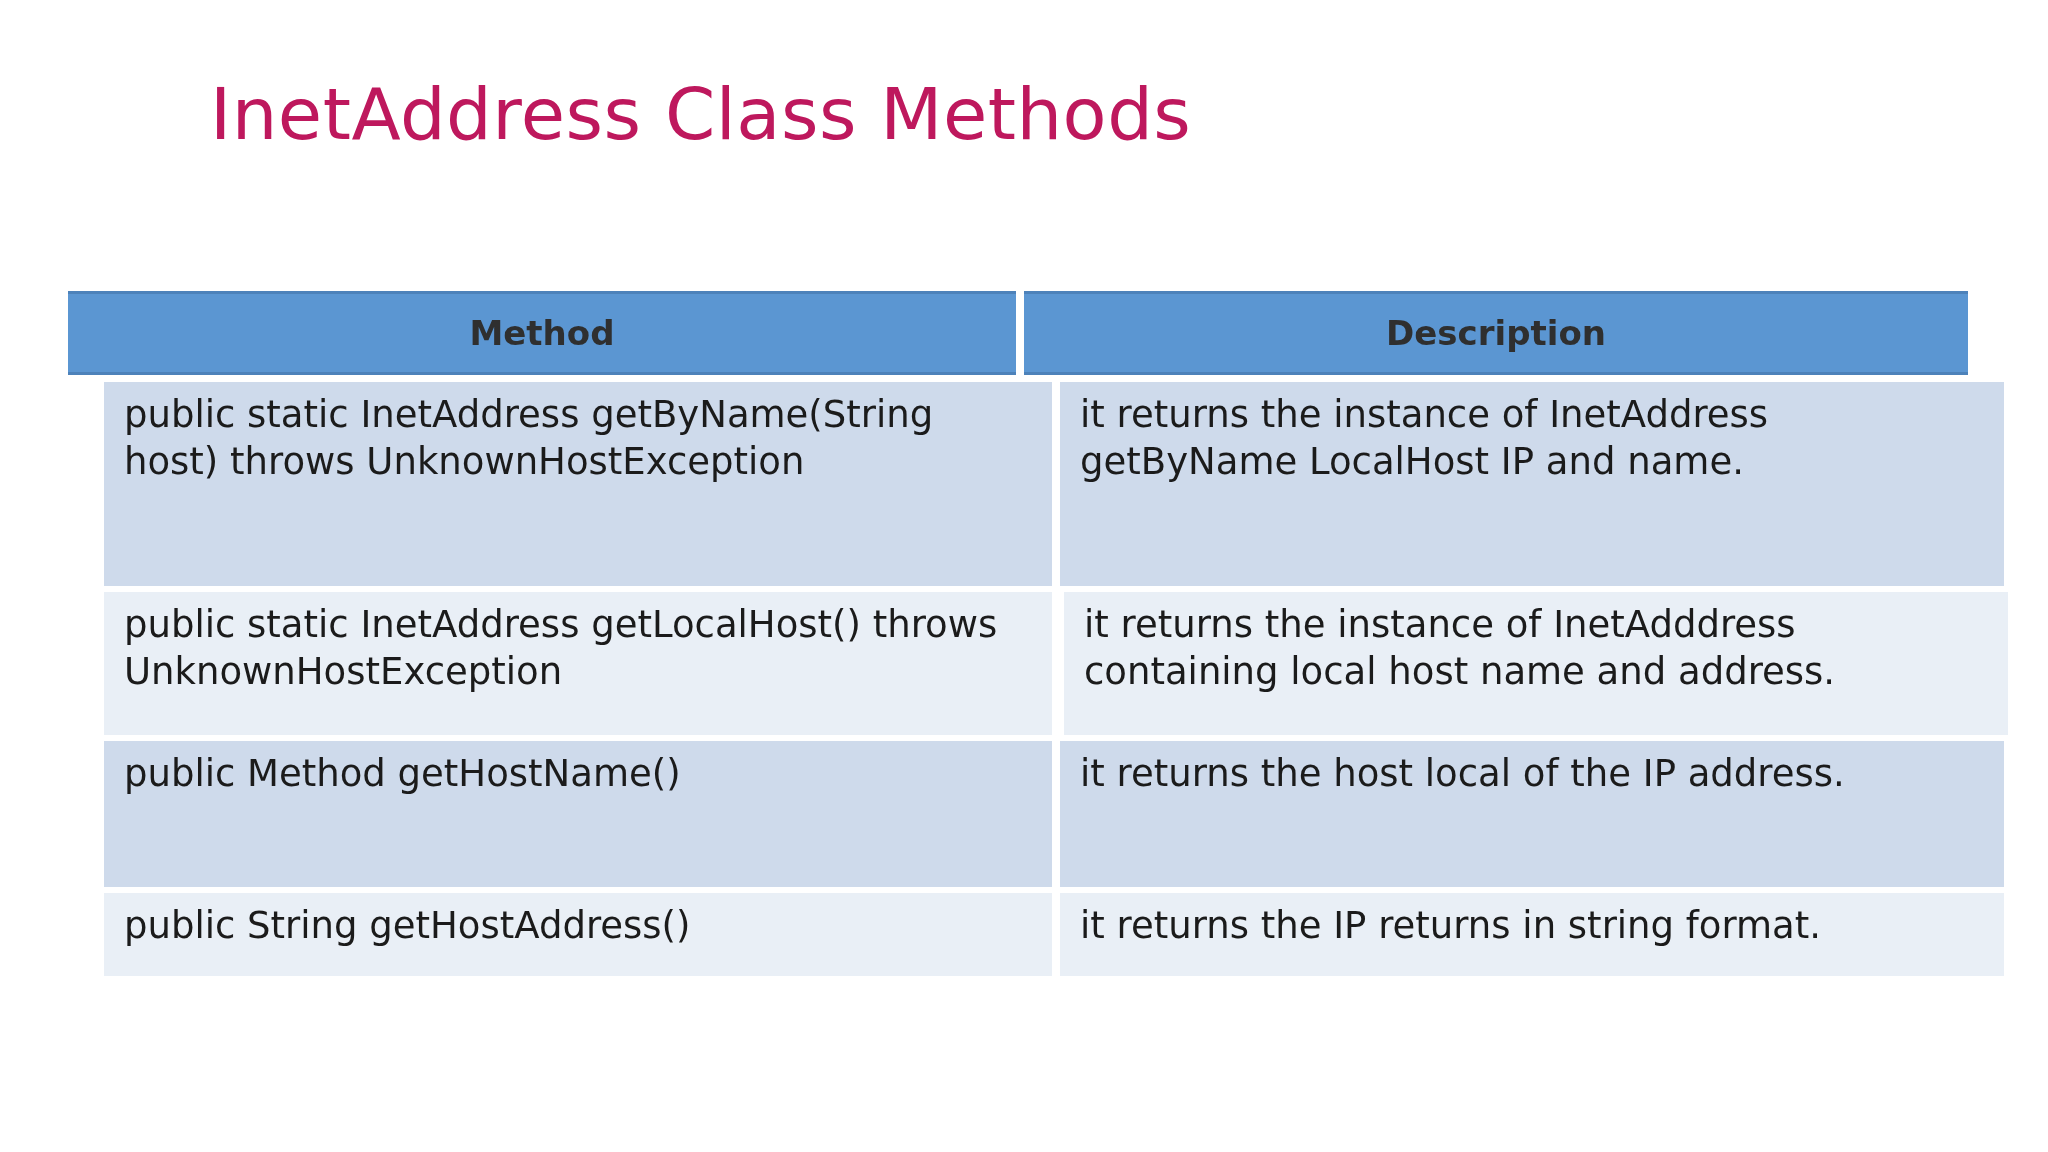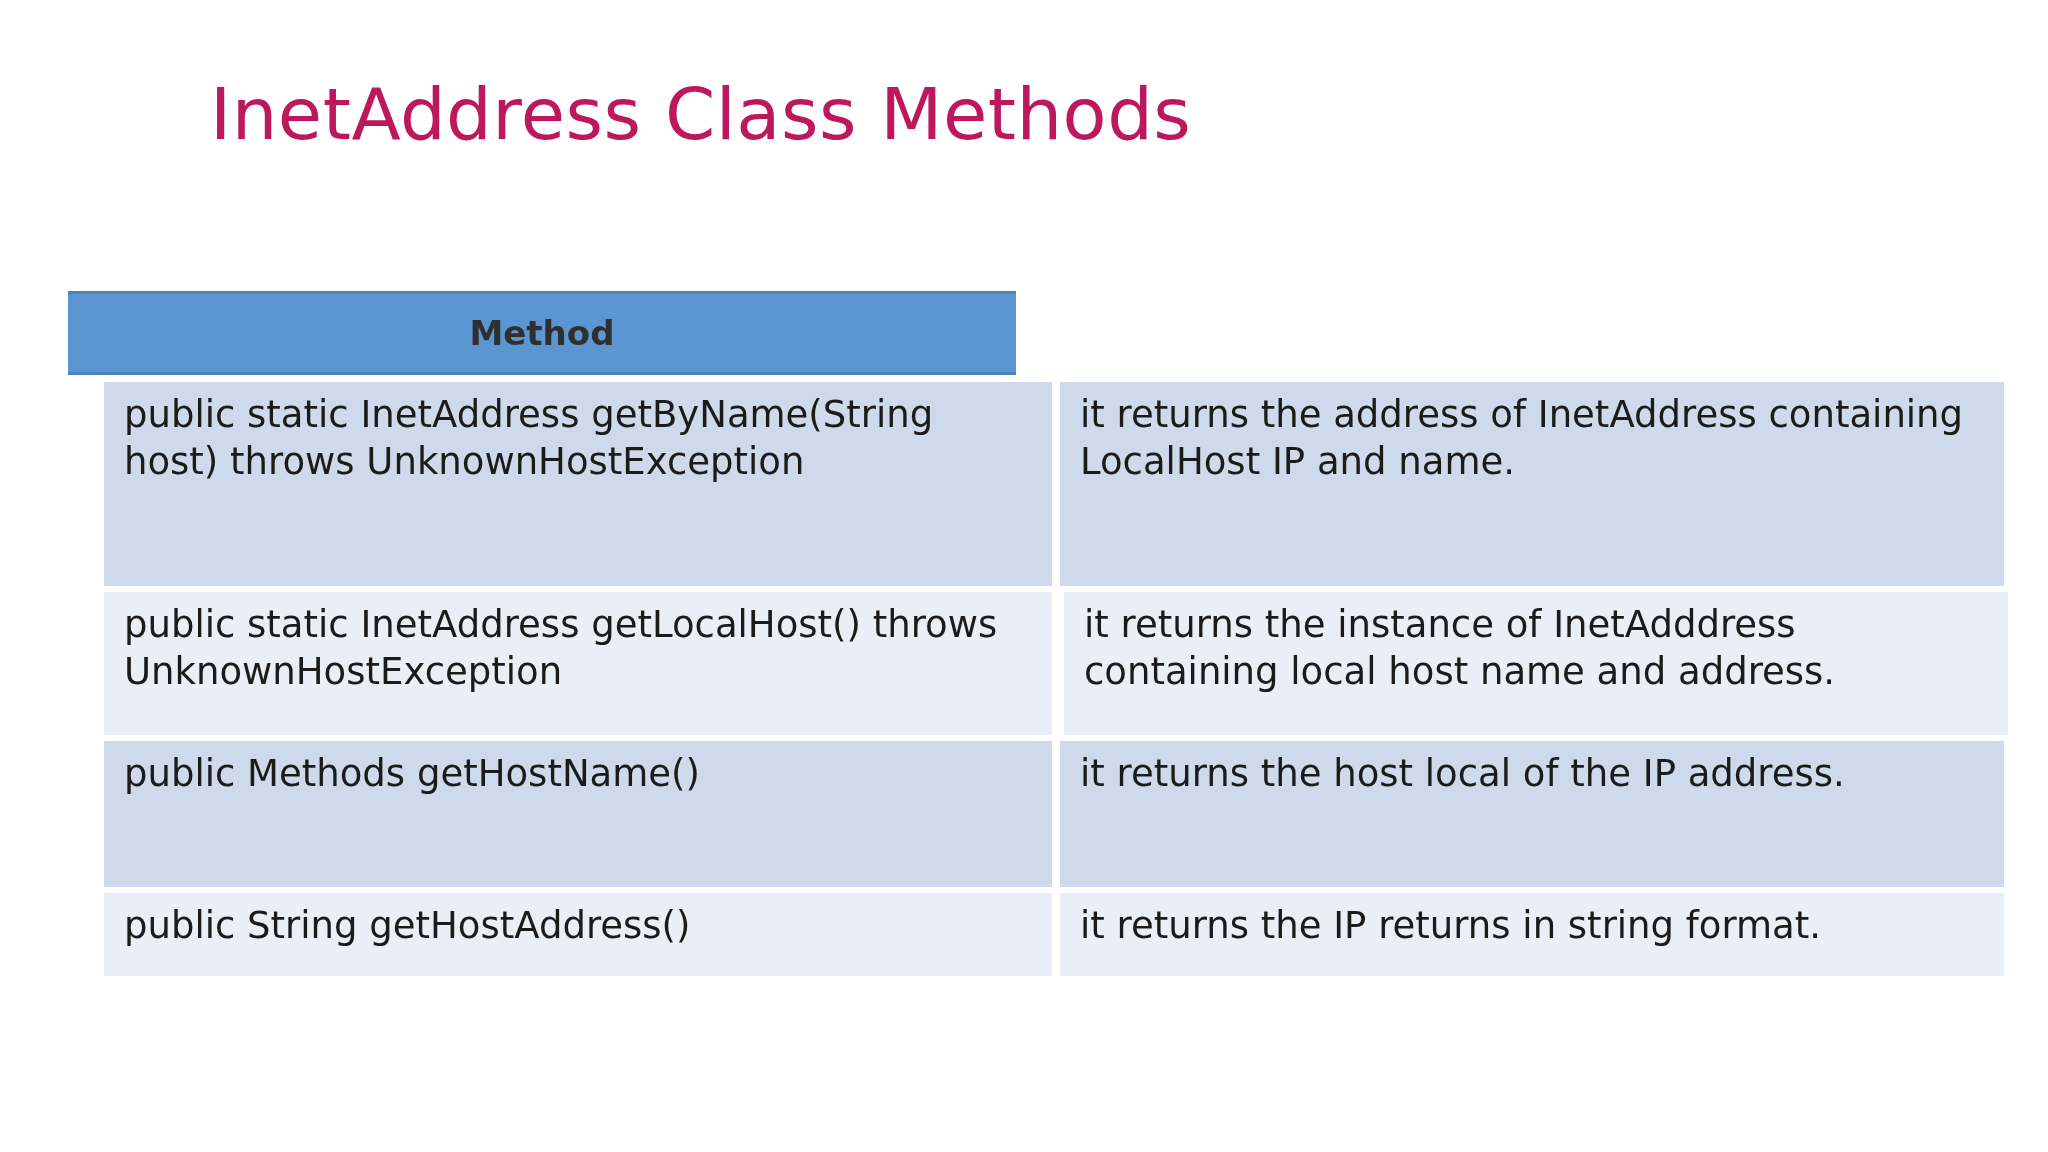--- a/index.html
+++ b/index.html
@@ -73,34 +73,35 @@
 <body>
 
 <div class="slide">
 
   <div class="title">InetAddress Class Methods</div>
 
   <div class="tbl">
 
     <div class="grid-row header-row">
       <div class="th">Method</div>
+      <div class="th">Description</div>
     </div>
 
     <div class="grid-row tr row-0 row-dark">
       <div class="td">public static InetAddress getByName(String host) throws UnknownHostException</div>
-      <div class="td">it returns the address of InetAddress containing LocalHost IP and name.</div>
+      <div class="td">it returns the instance of InetAddress getByName LocalHost IP and name.</div>
     </div>
 
     <div class="grid-row tr row-1 row-light">
       <div class="td">public static InetAddress getLocalHost() throws UnknownHostException</div>
       <div class="td">it returns the instance of InetAdddress containing local host name and address.</div>
     </div>
 
     <div class="grid-row tr row-2 row-dark">
-      <div class="td">public Methods getHostName()</div>
+      <div class="td">public Method getHostName()</div>
       <div class="td">it returns the host local of the IP address.</div>
     </div>
 
     <div class="grid-row tr row-3 row-light">
       <div class="td">public String getHostAddress()</div>
       <div class="td">it returns the IP returns in string format.</div>
     </div>
 
   </div>
 </div>

